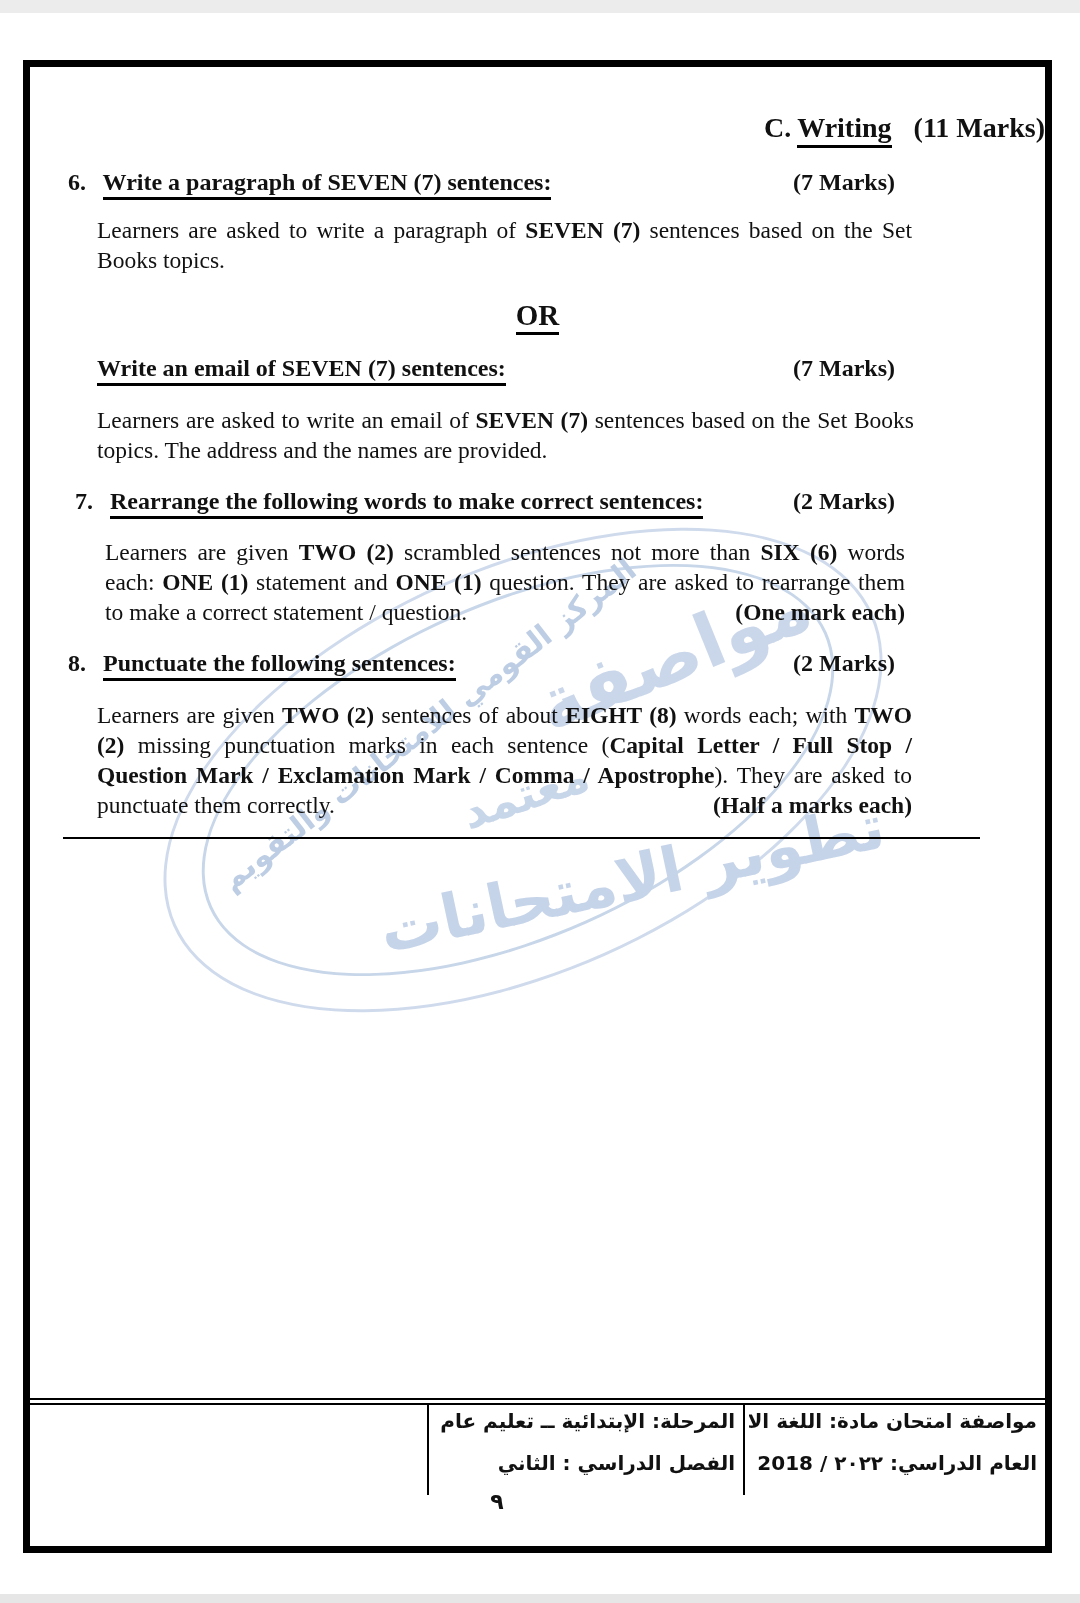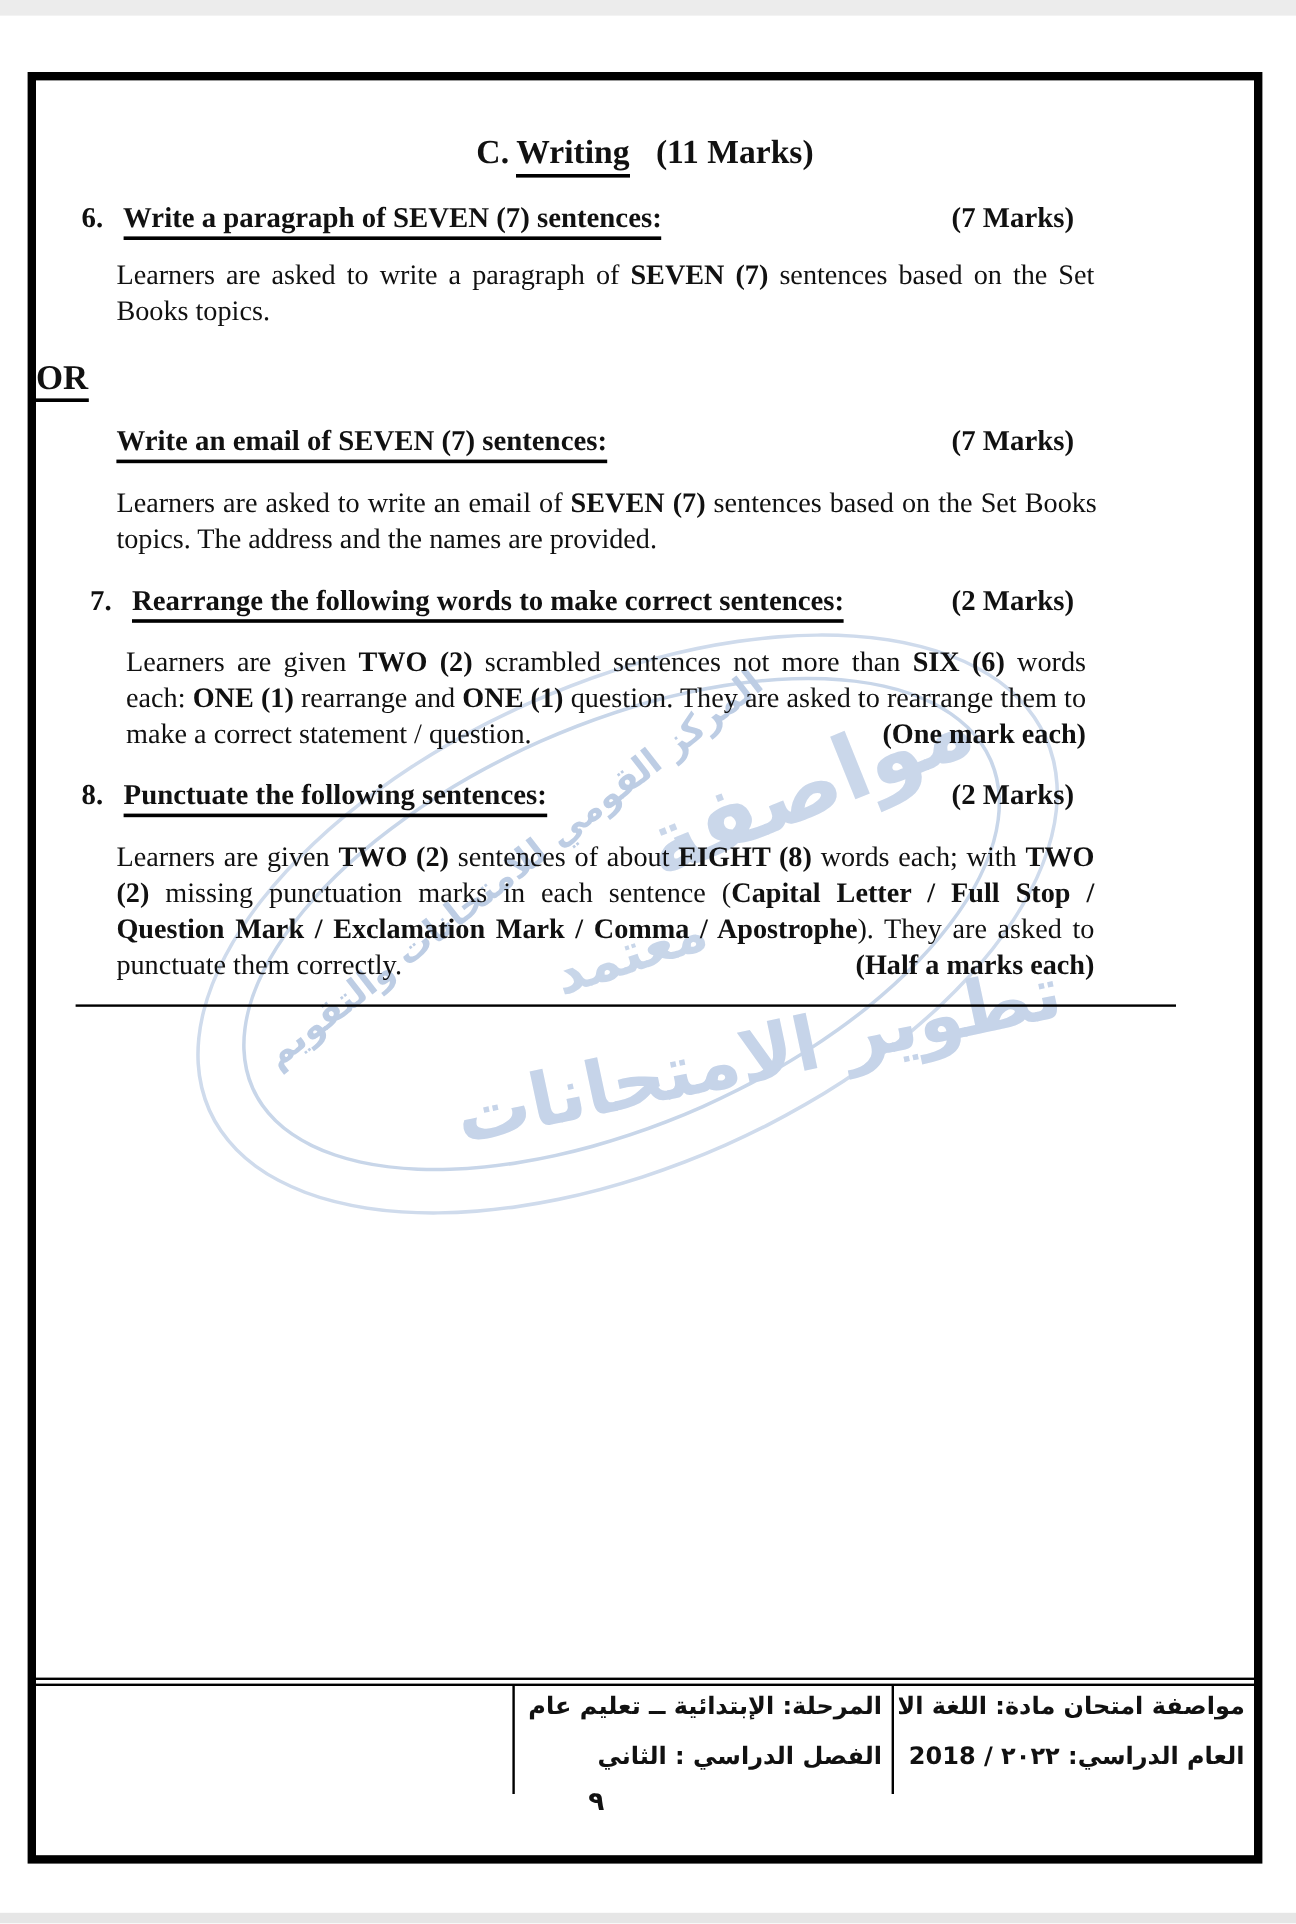--- a/index.html
+++ b/index.html
@@ -31,21 +31,21 @@
     position:absolute;font-family:"DejaVu Sans",sans-serif;font-weight:bold;
     color:#c2d1e7;white-space:nowrap;
   }
   .wm .wmtext.arc{left:140px;top:640px;font-size:30px;transform:rotate(-38deg);color:#bdcde4;}
   .wm .wmtext.big{left:500px;top:545px;font-size:74px;transform:rotate(-22deg);color:#c5d3e8;opacity:.9;}
   .wm .wmtext.mid{left:430px;top:700px;font-size:46px;transform:rotate(-18deg);color:#bfcfe6;opacity:.85;}
   .wm .wmtext.bottom{left:345px;top:775px;font-size:62px;transform:rotate(-12deg);color:#c6d4e9;}
 
   
   .title{
-    position:absolute;top:45px;left:0;right:0;text-align:center;
+    position:absolute;top:45px;left:0;right:0;text-align:right;
     font-size:28px;font-weight:bold;
   }
   .title .u{border-bottom:3px solid #000;padding-bottom:2px;}
   .title .title-marks{margin-left:22px;}
   .title .title-prefix{margin-right:6px;}
 
   .item{position:absolute;font-size:24px;font-weight:bold;right:0;}
   .item .num{display:inline-block;min-width:29px;}
   .item .hd{border-bottom:3px solid #000;padding-bottom:2px;}
   .item .marks{position:absolute;right:150px;top:0;}
@@ -54,21 +54,21 @@
     position:absolute;font-size:23.5px;line-height:30px;
     text-align:justify;
     font-family:Liberation Serif, serif;
   }
   .para .b{font-weight:bold;}
   .para .tail{
     position:absolute;right:0;bottom:0;font-weight:bold;
     line-height:30px;
   }
   .or-row{
-    position:absolute;top:232px;left:0;right:0;
+    position:absolute;top:232px;left:0;right:0;text-align:center;
     font-size:29px;font-weight:bold;
   }
   .or-row .u{border-bottom:3px solid #000;padding-bottom:1px;}
 
   .divider-line{
     position:absolute;left:33px;top:770px;width:917px;height:0;
     border-top:2px solid #000;
   }
 
   
@@ -131,21 +131,21 @@
       <span class="marks">(7 Marks)</span>
     </div>
     <div class="para" style="left:67px;top:338px;width:817px"><span>Learners are asked to write an email of </span><span class="b">SEVEN (7)</span><span> sentences based on the Set Books topics. The address and the names are provided.</span></div>
 
     <div class="item" style="left:45px;top:421px">
       <span class="num">7.</span>
       <span class="hd">Rearrange the following words to make correct sentences:</span>
       <span class="marks">(2 Marks)</span>
     </div>
     <div class="para" style="left:75px;top:470px;width:800px">
-      <span><span>Learners are given </span><span class="b">TWO (2)</span><span> scrambled sentences not more than </span><span class="b">SIX (6)</span><span> words each: </span><span class="b">ONE (1)</span><span> rearrange and </span><span class="b">ONE (1)</span><span> question. They are asked to rearrange them to make a correct statement / question.</span></span>
+      <span><span>Learners are given </span><span class="b">TWO (2)</span><span> scrambled sentences not more than </span><span class="b">SIX (6)</span><span> words each: </span><span class="b">ONE (1)</span><span> statement and </span><span class="b">ONE (1)</span><span> question. They are asked to rearrange them to make a correct statement / question.</span></span>
       <span class="tail">(One mark each)</span>
     </div>
 
     <div class="item" style="left:38px;top:583px">
       <span class="num">8.</span>
       <span class="hd">Punctuate the following sentences:</span>
       <span class="marks">(2 Marks)</span>
     </div>
     <div class="para" style="left:67px;top:633px;width:815px">
       <span><span>Learners are given </span><span class="b">TWO (2)</span><span> sentences of about </span><span class="b">EIGHT (8)</span><span> words each; with </span><span class="b">TWO (2)</span><span> missing punctuation marks in each sentence (</span><span class="b">Capital Letter / Full Stop / Question Mark / Exclamation Mark / Comma / Apostrophe</span><span>). They are asked to punctuate them correctly.</span></span>

